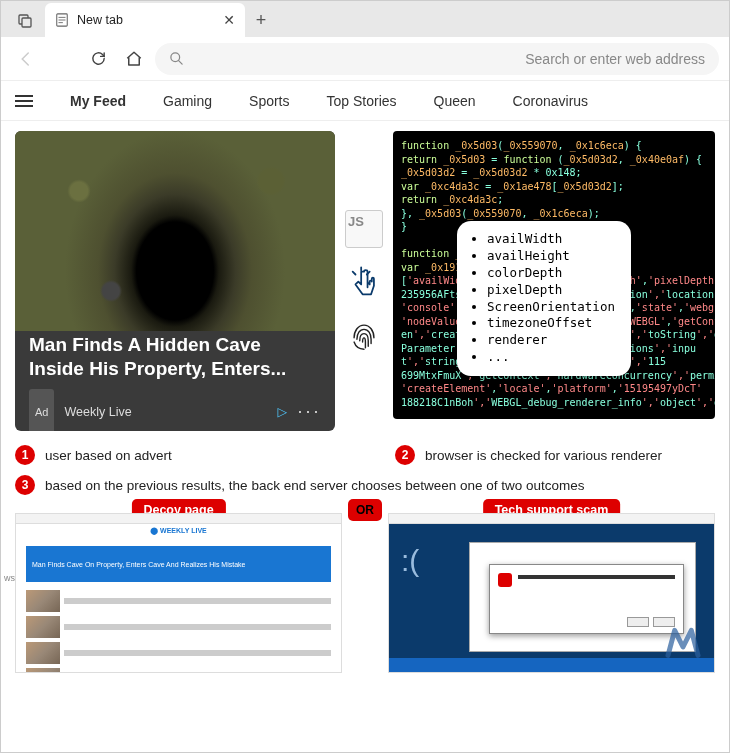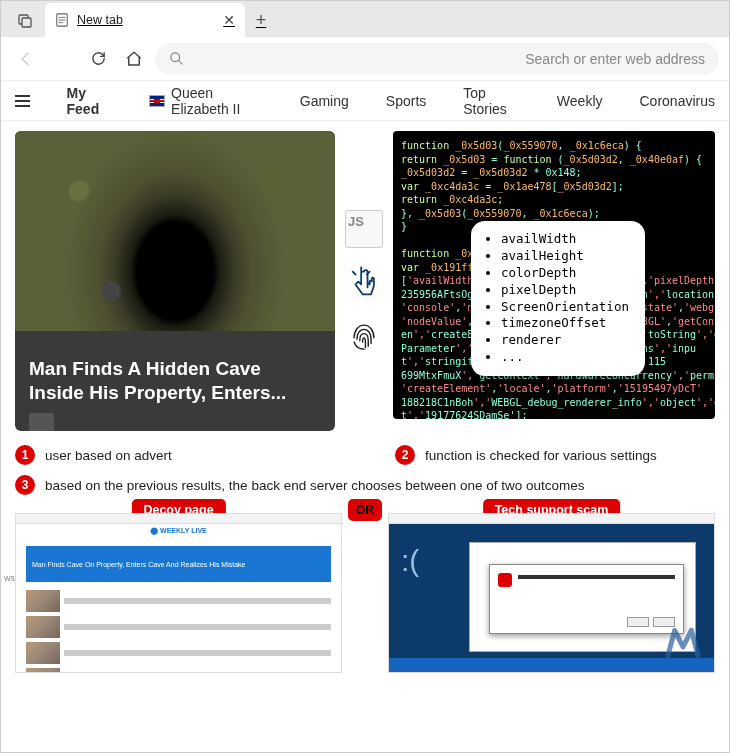--- a/index.html
+++ b/index.html
@@ -10,21 +10,20 @@
       height: 753px;
       overflow: hidden;
       border: 1px solid #ccc;
     }
     .titlebar {
       height: 36px;
       background: #e8e8e8;
       display: flex;
       align-items: flex-end;
       padding-left: 8px;
-      text-decoration: underline;
     }
     .tab-actions-icon {
       width: 32px; height: 32px;
       display:flex;align-items:center;justify-content:center;
       color:#555;
     }
     .tab {
       background: #fff;
       height: 34px;
       display: flex;
@@ -101,39 +100,39 @@
       background:
         radial-gradient(ellipse 110px 140px at 50% 70%,#000 0 35%,#1a1a10 40%,#3b3b28 55%,#4e5030 70%,#5a6038 100%);
       position:relative;
     }
     .cave::before{content:"";position:absolute;inset:0;
       background:
         radial-gradient(circle at 20% 30%,#6b7040 3%,transparent 4%),
         radial-gradient(circle at 80% 25%,#5b6035 4%,transparent 5%),
         radial-gradient(circle at 30% 80%,#444 3%,transparent 4%);
     }
-    .ad-text{padding:26px 14px 8px;}
+    .ad-text{padding:2px 14px 8px;}
     .ad-text h3{font-size:19px;font-weight:700;line-height:1.25;}
     .ad-footer{display:flex;align-items:center;gap:10px;padding:0 14px 10px;font-size:12.5px;color:#ddd;}
     .ad-badge{background:#555;padding:17px 6px;border-radius:3px;font-size:11px;}
     .ad-footer .play{margin-left:auto;color:#4fc3f7;}
     .ad-footer .more{color:#ddd;font-size:18px;letter-spacing:2px;}
     .icons-col{width:38px;display:flex;flex-direction:column;gap:18px;align-items:center;justify-content:center;}
     .icons-col svg,.icons-col .jsicon{width:34px;height:34px;}
     .jsicon{font-size:13px;font-weight:700;color:#888;border:1px solid #ccc;background:#f8f8f8;display:flex;align-items:flex-end;justify-content:flex-end;padding:18px;border-radius:3px;}
     .code-box{
       flex:1;height:288px;background:#000;border-radius:4px;
       font-family:Consolas,monospace;font-size:10px;color:#8fd;
       padding:8px;position:relative;overflow:hidden;line-height:1.35;
     }
     .code-box .kw{color:#cf9;}
     .code-box .fn{color:#fb6;}
     .code-box .str{color:#f88;}
     .tooltip{
-      position:absolute;top:90px;left:78px;
+      position:absolute;top:90px;left:64px;
       background:#fff;color:#000;border-radius:14px;
       padding:10px 16px 10px 22px;font-size:12.5px;
       box-shadow:0 2px 6px rgba(0,0,0,0.3);
     }
     .tooltip ul{list-style:disc;padding-left:8px;}
     .steps{margin-top:14px;font-size:13.5px;color:#222;}
     .step-row{display:flex;align-items:center;gap:10px;margin-bottom:10px;}
     .step-row.split{gap:0;}
     .badge-num{width:20px;height:20px;border-radius:50%;background:#d00;color:#fff;font-weight:700;font-size:12px;display:flex;align-items:center;justify-content:center;}
     .outcome-row{display:flex;gap:6px;margin-top:18px;align-items:flex-start;}
@@ -209,28 +208,24 @@
   </div>
 </div>
 
 <div class="navstrip">
   <div class="hamburger">
       <span></span>
       <span></span>
       <span></span>
     </div>
   <span class="bold">My Feed</span>
-  <span style="display:flex;align-items:center;gap:6px">
-      <span class="flag"></span>
-      <span>Queen Elizabeth II</span>
-    </span>
   <span>Gaming</span>
   <span>Sports</span>
   <span>Top Stories</span>
-  <span>Weekly</span>
+  <span>Queen</span>
   <span>Coronavirus</span>
 </div>
 
 <div class="content">
   <div class="top-row">
 
     <div class="ad-card">
       <div class="cave"></div>
       <div class="ad-text">
           <h3>Man Finds A Hidden Cave Inside His Property, Enters...</h3>
@@ -274,21 +269,20 @@
           <div>    <span class="kw">var </span><span class="fn">_0x191ff7</span> = [<span class="str">'availWidth'</span>,<span class="str">'availHeight'</span>,<span class="str">'colorDepth'</span>,<span class="str">'pixelDepth'</span>,,'i</div>
           <div>235956AFtsOg<span class="str">','</span>screen<span class="str">','</span>ScreenOrientation<span class="str">','</span>location<span class="str">','</span>method',</div>
           <div><span class="str">'console'</span>,<span class="str">'navigator'</span>,<span class="str">'timezoneOffset'</span>,<span class="str">'state'</span>,<span class="str">'webgl'</span>,</div>
           <div><span class="str">'nodeValue'</span>,<span class="str">'NotificationPermission'</span>,<span class="str">'WEBGL'</span>,<span class="str">'getContext'</span>,'cal</div>
           <div>en<span class="str">','</span>createElement<span class="str">','</span>renderer<span class="str">','</span>vendor<span class="str">','</span>toString<span class="str">','</span>get</div>
           <div>Parameter<span class="str">','</span>timezoneOffset<span class="str">','</span>notifications<span class="str">','</span>inpu</div>
           <div>t<span class="str">','</span>stringify<span class="str">','</span>getExtension<span class="str">','</span>99QFRqD<span class="str">','</span>115</div>
           <div>699MtxFmuX<span class="str">','</span>getContext<span class="str">','</span>hardwareConcurrency<span class="str">','</span>permissions',</div>
           <div><span class="str">'createElement'</span>,<span class="str">'locale'</span>,<span class="str">'platform'</span>,<span class="str">'15195497yDcT'</span></div>
           <div>188218C1nBoh<span class="str">','</span>WEBGL_debug_renderer_info<span class="str">','</span>object<span class="str">','</span>documentElemen</div>
-          <div>t<span class="str">','</span>19177624SDamSe'];</div>
         </div>
       <div class="tooltip">
         <ul id="fp-list">
             <li>availWidth</li>
             <li>availHeight</li>
             <li>colorDepth</li>
             <li>pixelDepth</li>
             <li>ScreenOrientation</li>
             <li>timezoneOffset</li>
             <li>renderer</li>
@@ -299,21 +293,21 @@
   </div>
 
   <div class="steps">
     <div class="step-row split">
       <div style="flex:0 0 380px;display:flex;align-items:center;gap:10px">
         <span class="badge-num">1</span>
         <span>user based on advert</span>
       </div>
       <div style="display:flex;align-items:center;gap:10px">
         <span class="badge-num">2</span>
-        <span>function is checked for various settings</span>
+        <span>browser is checked for various renderer</span>
       </div>
     </div>
     <div class="step-row">
       <span class="badge-num">3</span>
       <span>based on the previous results, the back end server chooses between one of two outcomes</span>
     </div>
   </div>
 
   <span class="wsxin">wsxdn.com</span>
 

